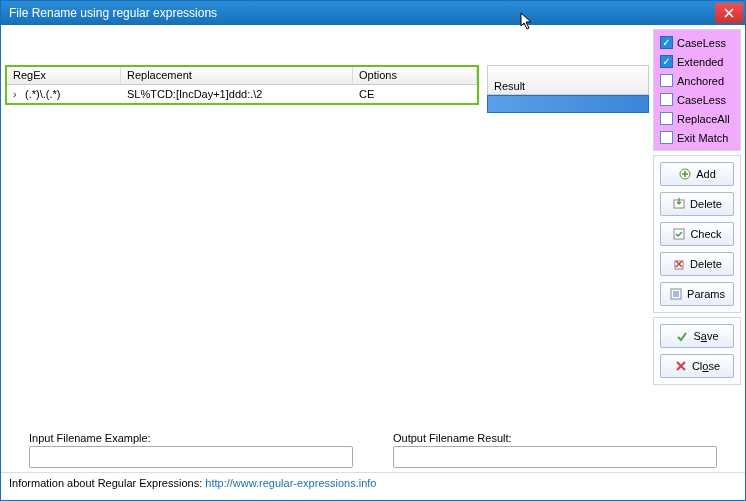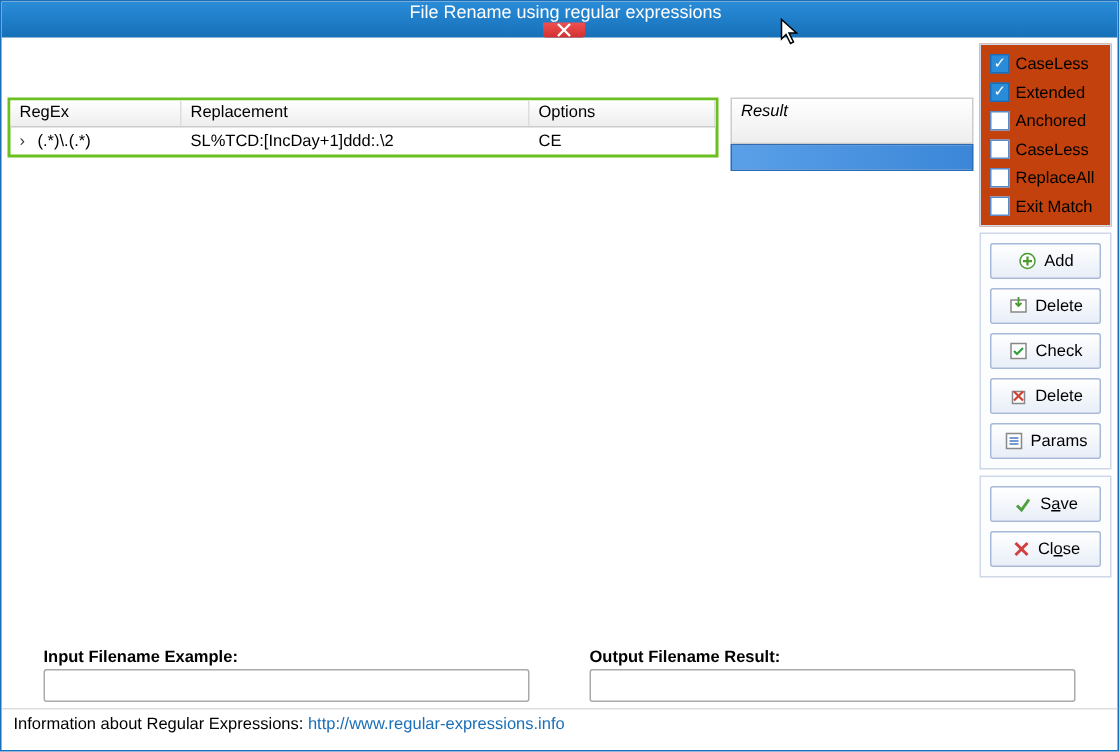--- a/index.html
+++ b/index.html
@@ -1,50 +1,50 @@
 <!DOCTYPE html>
 <html><head>
 <meta charset="utf-8">
 <style>
 * { box-sizing: border-box; margin: 0; padding: 0; }
 body { font-family: "Segoe UI", Tahoma, sans-serif; font-size: 12px; background: #fff; width: 746px; height: 501px; overflow: hidden; border: 1px solid #1a6fb8; }
-.titlebar { height: 24px; background: linear-gradient(to bottom, #2a8cd8, #1670b8); display: flex; align-items: center; padding: 0 0 0 8px; color: #fff; font-size: 12px; flex-direction: column; }
+.titlebar { height: 24px; background: linear-gradient(to bottom, #2a8cd8, #1670b8); display: flex; align-items: center; padding: 0 0 0 8px; color: #fff; font-size: 12px; }
 .titlebar .title { flex: 1; }
 .titlebar .close { width: 28px; height: 20px; background: linear-gradient(to bottom, #f05050, #d03030); display: flex; align-items: center; justify-content: center; margin-right: 2px; border-radius: 0 0 2px 2px; cursor: pointer; }
 .titlebar .close svg { width: 10px; height: 10px; }
 .content { display: flex; height: 401px; padding: 4px; gap: 4px; }
 .left-pane { flex: 1; display: flex; flex-direction: column; gap: 4px; margin-top: 36px; }
 .table-wrap { border: 2px solid #6ac020; height: 40px; }
 .table-head { display: flex; background: linear-gradient(to bottom, #fff, #eee); border-bottom: 1px solid #ccc; height: 18px; font-size: 11px; }
 .th { padding: 2px 6px; border-right: 1px solid #ddd; }
 .th.re { width: 114px; }
 .th.rep { width: 232px; }
 .th.opt { flex: 1; }
 .table-row { display: flex; height: 18px; font-size: 11px; align-items: center; }
 .td { padding: 1px 6px; white-space: nowrap; overflow: hidden; }
 .td.sel { width: 12px; text-align: center; color: #333; }
 .td.re { width: 102px; }
 .td.rep { width: 232px; }
 .td.opt { flex: 1; }
 .result-pane { width: 162px; }
-.result-head { background: linear-gradient(to bottom, #fff, #eee); border: 1px solid #ccc; border-bottom: 1px solid #ccc; height: 31px; font-size: 11px; padding: 2px 6px; font-style: italic; }
+.result-head { background: linear-gradient(to bottom, #fff, #eee); border: 1px solid #ccc; border-bottom: 1px solid #ccc; height: 18px; font-size: 11px; padding: 14px 6px; }
 .result-bar { height: 18px; background: linear-gradient(to right, #5aa0e8, #3b86d8); border: 1px solid #2a6cb8; }
 .right-pane { width: 88px; display: flex; flex-direction: column; gap: 4px; }
-.checks { border: 1px solid #cfd8e8; padding: 6px 6px; display: flex; flex-direction: column; gap: 6px; background: #c2410c; }
+.checks { border: 1px solid #cfd8e8; padding: 6px 6px; display: flex; flex-direction: column; gap: 6px; background: #f0abfc; }
 .chk { display: flex; align-items: center; gap: 4px; font-size: 11px; cursor: pointer; }
 .chk .box { width: 13px; height: 13px; border: 1px solid #5a8ac8; background: #fff; display: flex; align-items: center; justify-content: center; }
 .chk .box.on { background: #2a8cd8; border-color: #1a6cb8; }
 .chk .box.on::after { content: "✓"; color: #fff; font-size: 10px; line-height: 1; }
 .btns { border: 1px solid #cfd8e8; padding: 6px; display: flex; flex-direction: column; gap: 6px; background: #fcfdff; }
 .btn { height: 24px; border: 1px solid #a8b8d8; background: linear-gradient(to bottom, #fff, #e8eef8); border-radius: 2px; display: flex; align-items: center; justify-content: center; gap: 4px; font-size: 11px; cursor: pointer; }
 .btn .u { text-decoration: underline; }
 .btn svg { width: 14px; height: 14px; }
 .bottom { padding: 6px 28px 4px; display: flex; gap: 40px; border-top: 0; }
 .field { flex: 1; display: flex; flex-direction: column; gap: 2px; }
-.field label { font-size: 11px; font-weight: bold; }
+.field label { font-size: 11px; }
 .field input { height: 22px; border: 1px solid #aaa; border-radius: 2px; padding: 2px 4px; font-size: 12px; }
 .footer { padding: 4px 8px 6px; font-size: 11px; border-top: 1px solid #ddd; }
 .footer a { color: #1a6fb8; text-decoration: none; }
 .cursor { position: absolute; left: 520px; top: 12px; pointer-events: none; }
 </style>
 </head>
 <body>
 
 <div class="titlebar">
   <span class="title">File Rename using regular expressions</span>

